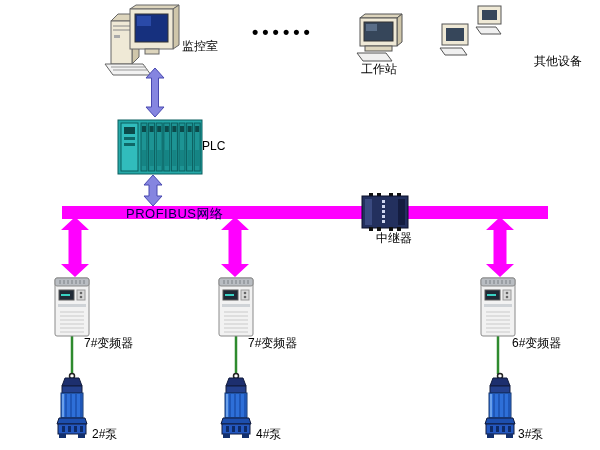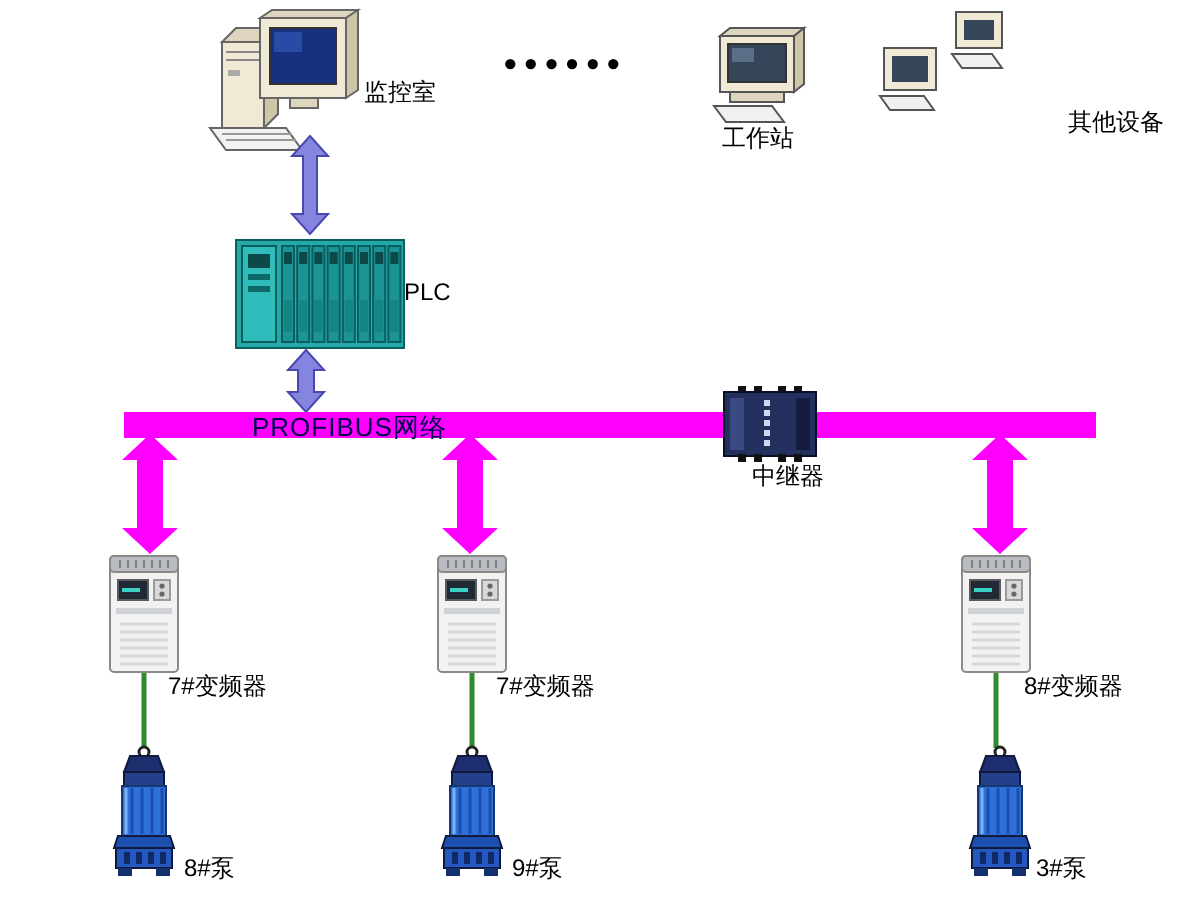--- a/index.html
+++ b/index.html
@@ -207,18 +207,18 @@
 
   <div class="lbl" style="left:182px;top:40px">监控室</div>
   <div class="lbl" style="left:361px;top:63px">工作站</div>
   <div class="lbl" style="left:534px;top:55px">其他设备</div>
   <div class="lbl" style="left:202px;top:140px">PLC</div>
   <div class="lbl bus-lbl" style="left:126px;top:207px">PROFIBUS网络</div>
   <div class="lbl" style="left:376px;top:232px">中继器</div>
 
   <div class="lbl" style="left:84px;top:337px">7#变频器</div>
   <div class="lbl" style="left:248px;top:337px">7#变频器</div>
-  <div class="lbl" style="left:512px;top:337px">8#变频器</div>
-
-  <div class="lbl" style="left:92px;top:428px">8#泵</div>
-  <div class="lbl" style="left:256px;top:428px">9#泵</div>
+  <div class="lbl" style="left:512px;top:337px">6#变频器</div>
+
+  <div class="lbl" style="left:92px;top:428px">2#泵</div>
+  <div class="lbl" style="left:256px;top:428px">4#泵</div>
   <div class="lbl" style="left:518px;top:428px">3#泵</div>
 </div>
 
 </body></html>

